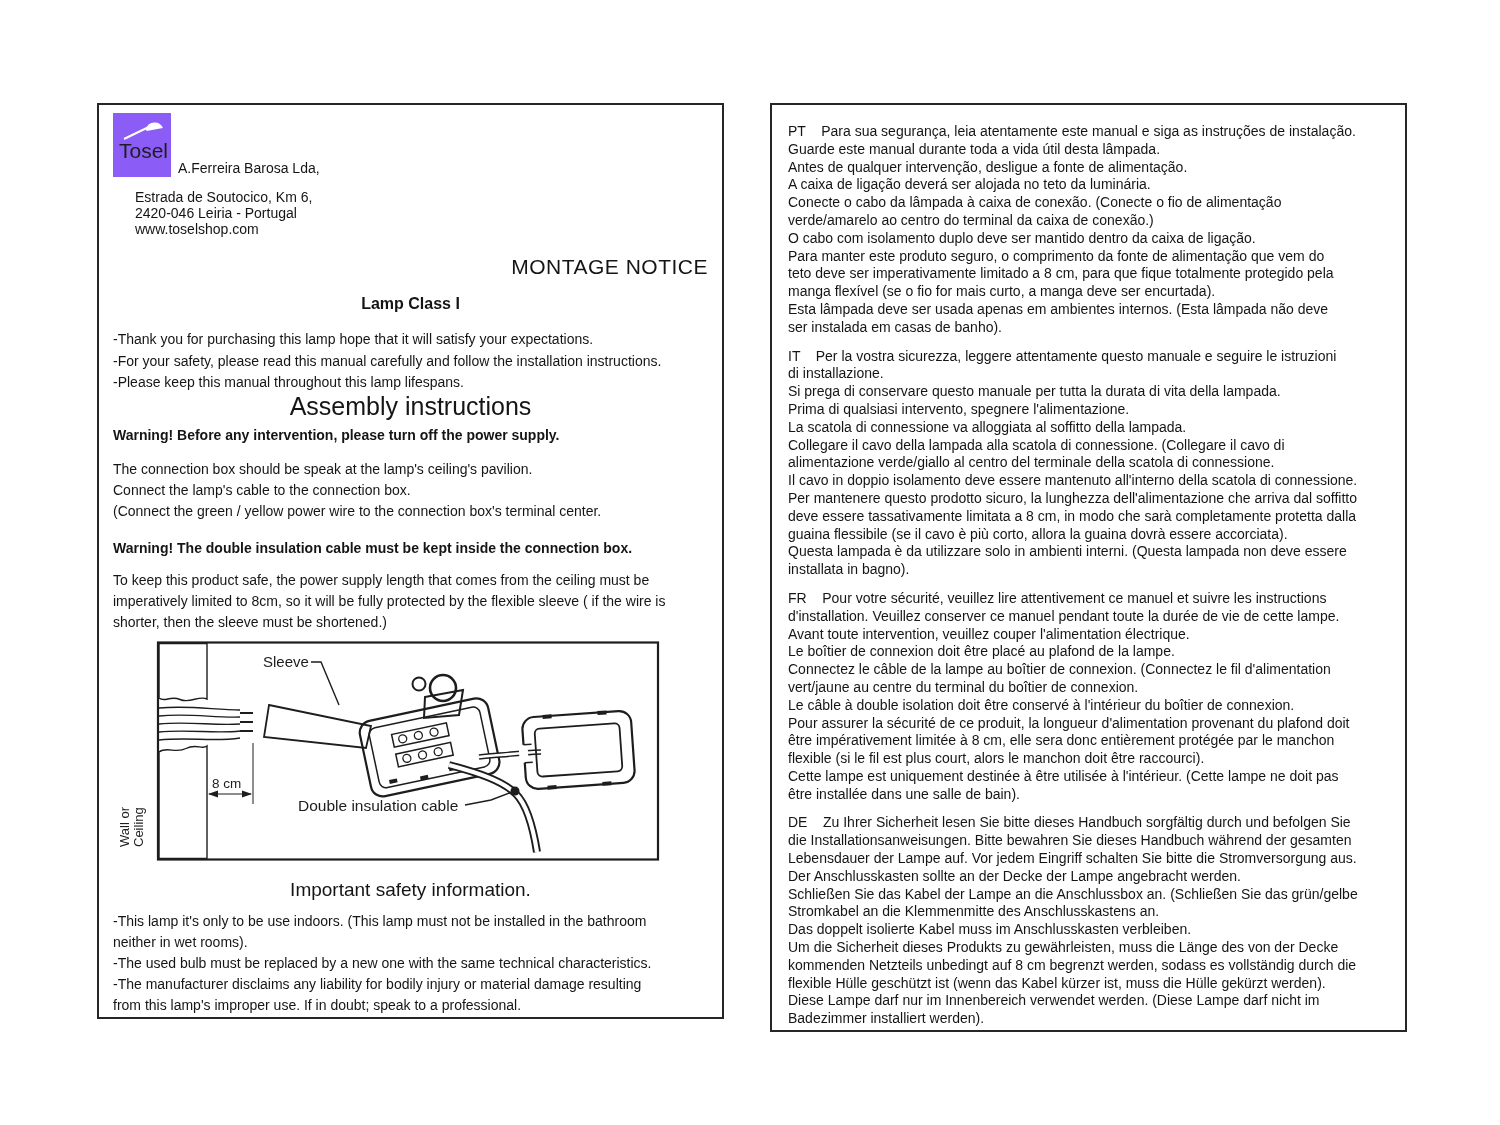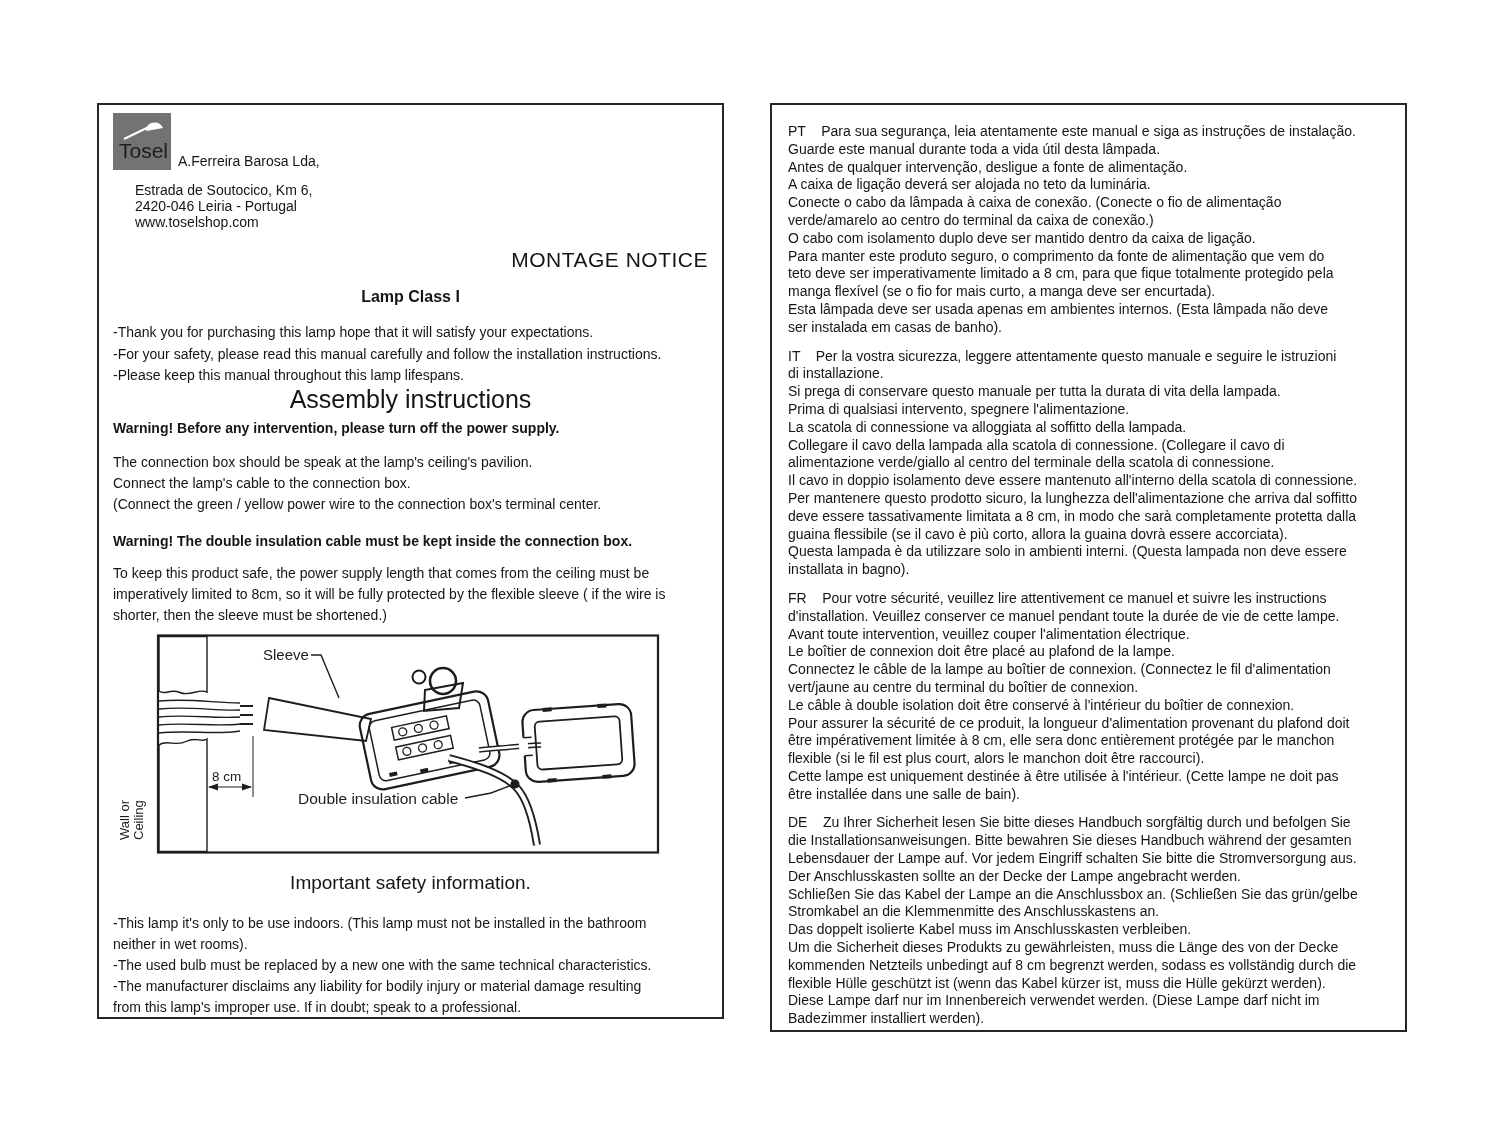--- a/index.html
+++ b/index.html
@@ -11,33 +11,33 @@
   }
   .panel {
     position:absolute; background:#fff; border:2px solid #262626;
     box-sizing:border-box;
   }
   .panel-left  { left:97px;  top:103px; width:627px; height:916px; padding:8px 14px; }
   .panel-right { left:770px; top:103px; width:637px; height:929px; padding:18px 16px; }
 
   
   .logo-row { display:flex; align-items:flex-end; gap:7px; }
-  .logo-box { width:58px; height:57px; background:#737373; flex:0 0 auto; }
+  .logo-box { width:58px; height:64px; background:#8b5cf6; flex:0 0 auto; }
   .company-name { font-size:14px; line-height:16px; padding-bottom:1px; }
   .address { font-size:14px; line-height:16px; white-space:pre-wrap; margin-top:12px; margin-left:22px; }
   .doc-title { text-align:right; font-size:21px; letter-spacing:0.5px; margin-top:18px; }
   .doc-subtitle { text-align:center; font-size:16px; font-weight:bold; margin-top:16px; }
   .intro { font-size:14px; line-height:21.5px; white-space:pre-wrap; margin-top:16px; }
   .section-heading { text-align:center; font-size:25px; margin-top:-2px; }
   .warning { font-weight:bold; font-size:14px; line-height:20px; margin-top:4px; }
   .bodytext { font-size:14px; line-height:21px; white-space:pre-wrap; margin-top:14px; }
   .note { margin-top:12px; }
   .diagram-wrap { margin-top:8px; }
   .safety-heading { text-align:center; font-size:19px; margin-top:14px; }
-  .safety-body { font-size:14px; line-height:21px; white-space:pre-wrap; margin-top:19px; }
+  .safety-body { font-size:14px; line-height:21px; white-space:pre-wrap; margin-top:10px; }
 
   
   .lang-section { font-size:14px; line-height:17.8px; white-space:pre-wrap; margin-bottom:11px; }
 
   
   svg .ln  { stroke:#1d1d1d; fill:none; }
   svg text { fill:#1d1d1d; font-family:"Liberation Sans", sans-serif; }
 </style>
 </head>
 <body>

